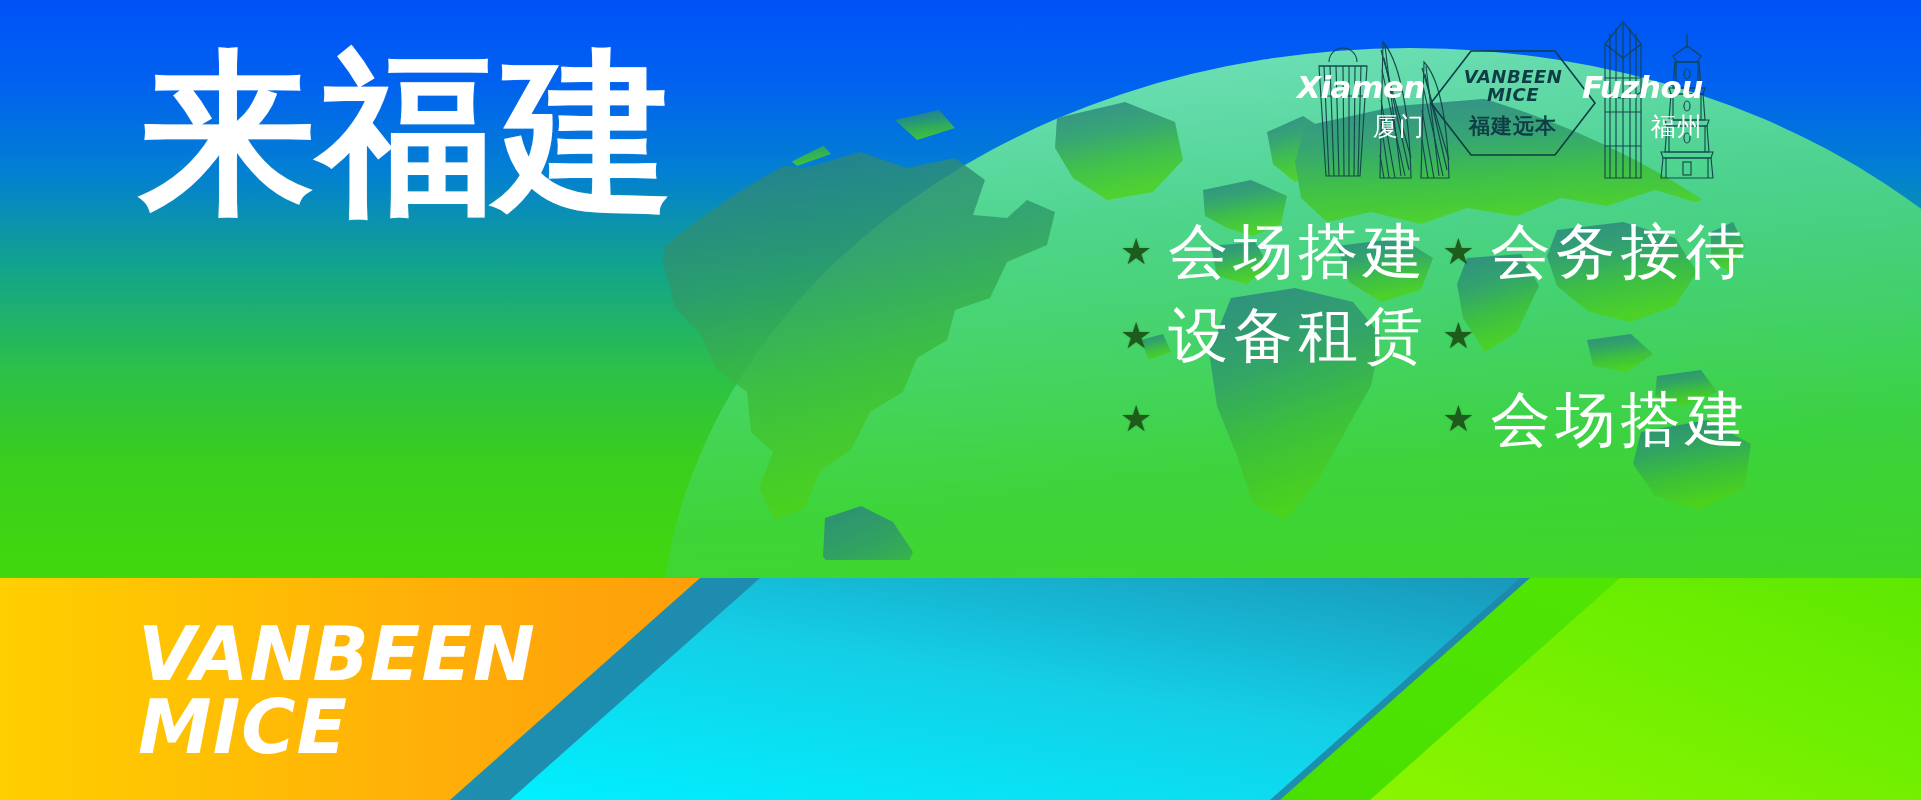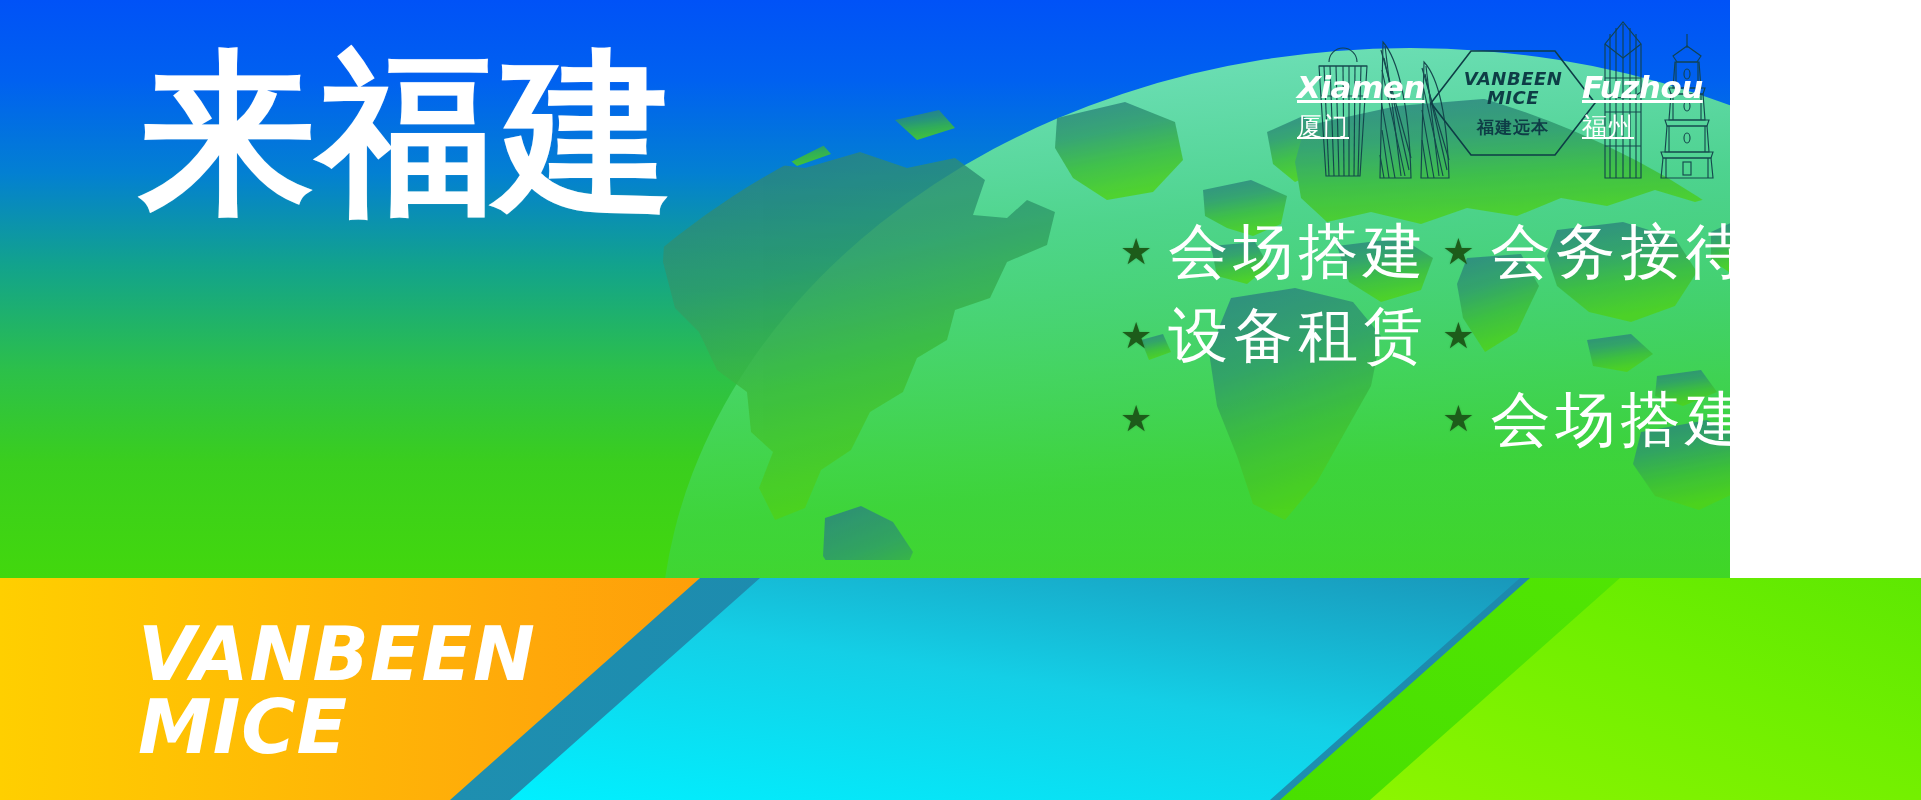--- a/index.html
+++ b/index.html
@@ -12,21 +12,21 @@
 
   .banner{
     position:relative;
     width:1921px; height:800px;
     overflow:hidden;
   }
 
   
   .hero{
     position:absolute; left:0; top:0;
-    width:1730px; height:578px;
+    width:1921px; height:578px;
     background:linear-gradient(180deg,
         #0052f7 0%,
         #0061f0 14%,
         #0380d2 30%,
         #12a38c 46%,
         #2cc04a 64%,
         #3ace1e 80%,
         #42d80d 100%);
     overflow:hidden;
   }
@@ -103,23 +103,22 @@
     position:absolute;
     left:1305px; top:0px;
     width:460px; height:190px;
     z-index:7;
   }
   .city-art{ position:absolute; left:0; top:0; }
 
   .city-label{
     position:absolute;
     color:#ffffff;
-    text-align:left;
+    text-align:right;
     line-height:1.02;
-    text-decoration:underline;
   }
   .city-en{
     display:block;
     font-family:"DejaVu Sans","Liberation Sans",sans-serif;
     font-weight:bold;
     font-style:italic;
     font-size:31px;
     letter-spacing:-0.5px;
   }
   .city-cn{
@@ -144,21 +143,21 @@
     align-items:center; justify-content:center;
     color:#0e3d46;
   }
   .hex-en1, .hex-en2{
     font-family:"DejaVu Sans","Liberation Sans",sans-serif;
     font-weight:bold; font-style:italic;
     font-size:18px; letter-spacing:0.5px; line-height:1.05;
   }
   .hex-cn{
     font-family:"DejaVu Sans","Liberation Sans",sans-serif;
-    font-size:17px; font-weight:bold; letter-spacing:1px;
+    font-size:21px; font-weight:bold; letter-spacing:1px;
     margin-top:10px; line-height:1.1;
   }
 
   
   .footbar{
     position:absolute;
     left:0; top:578px;
     width:1921px; height:222px;
     overflow:hidden;
     background:#5fe000;

